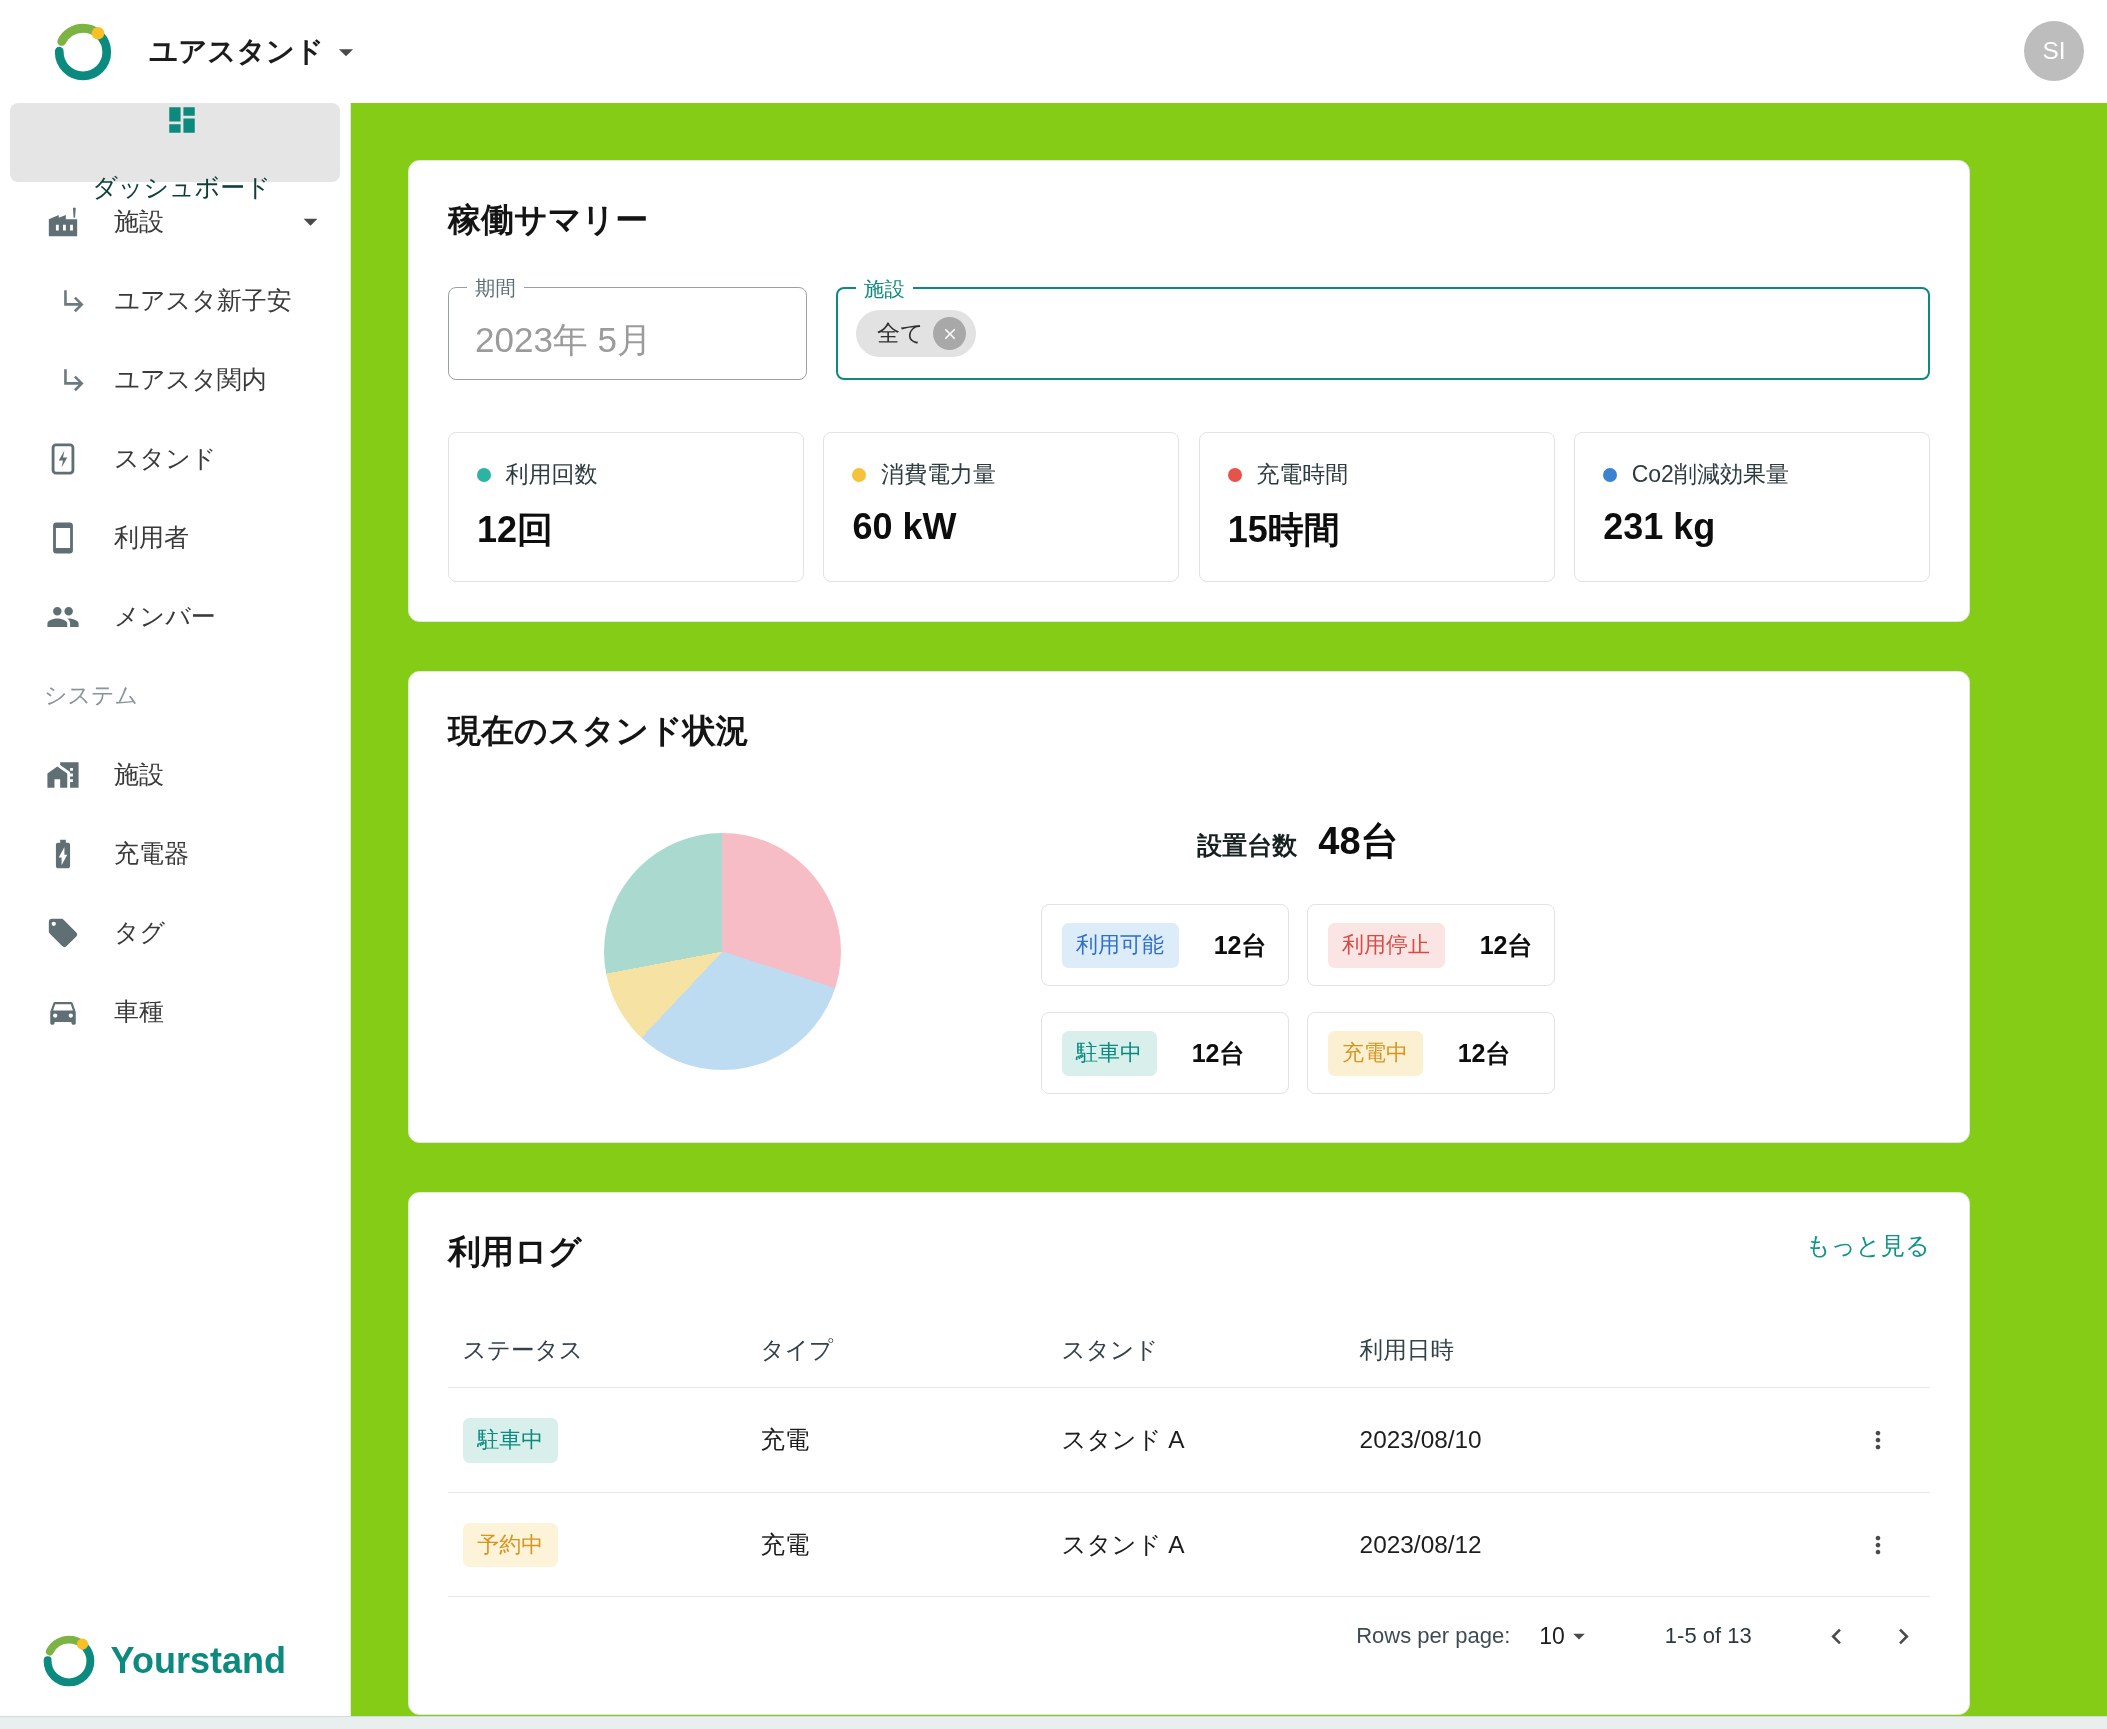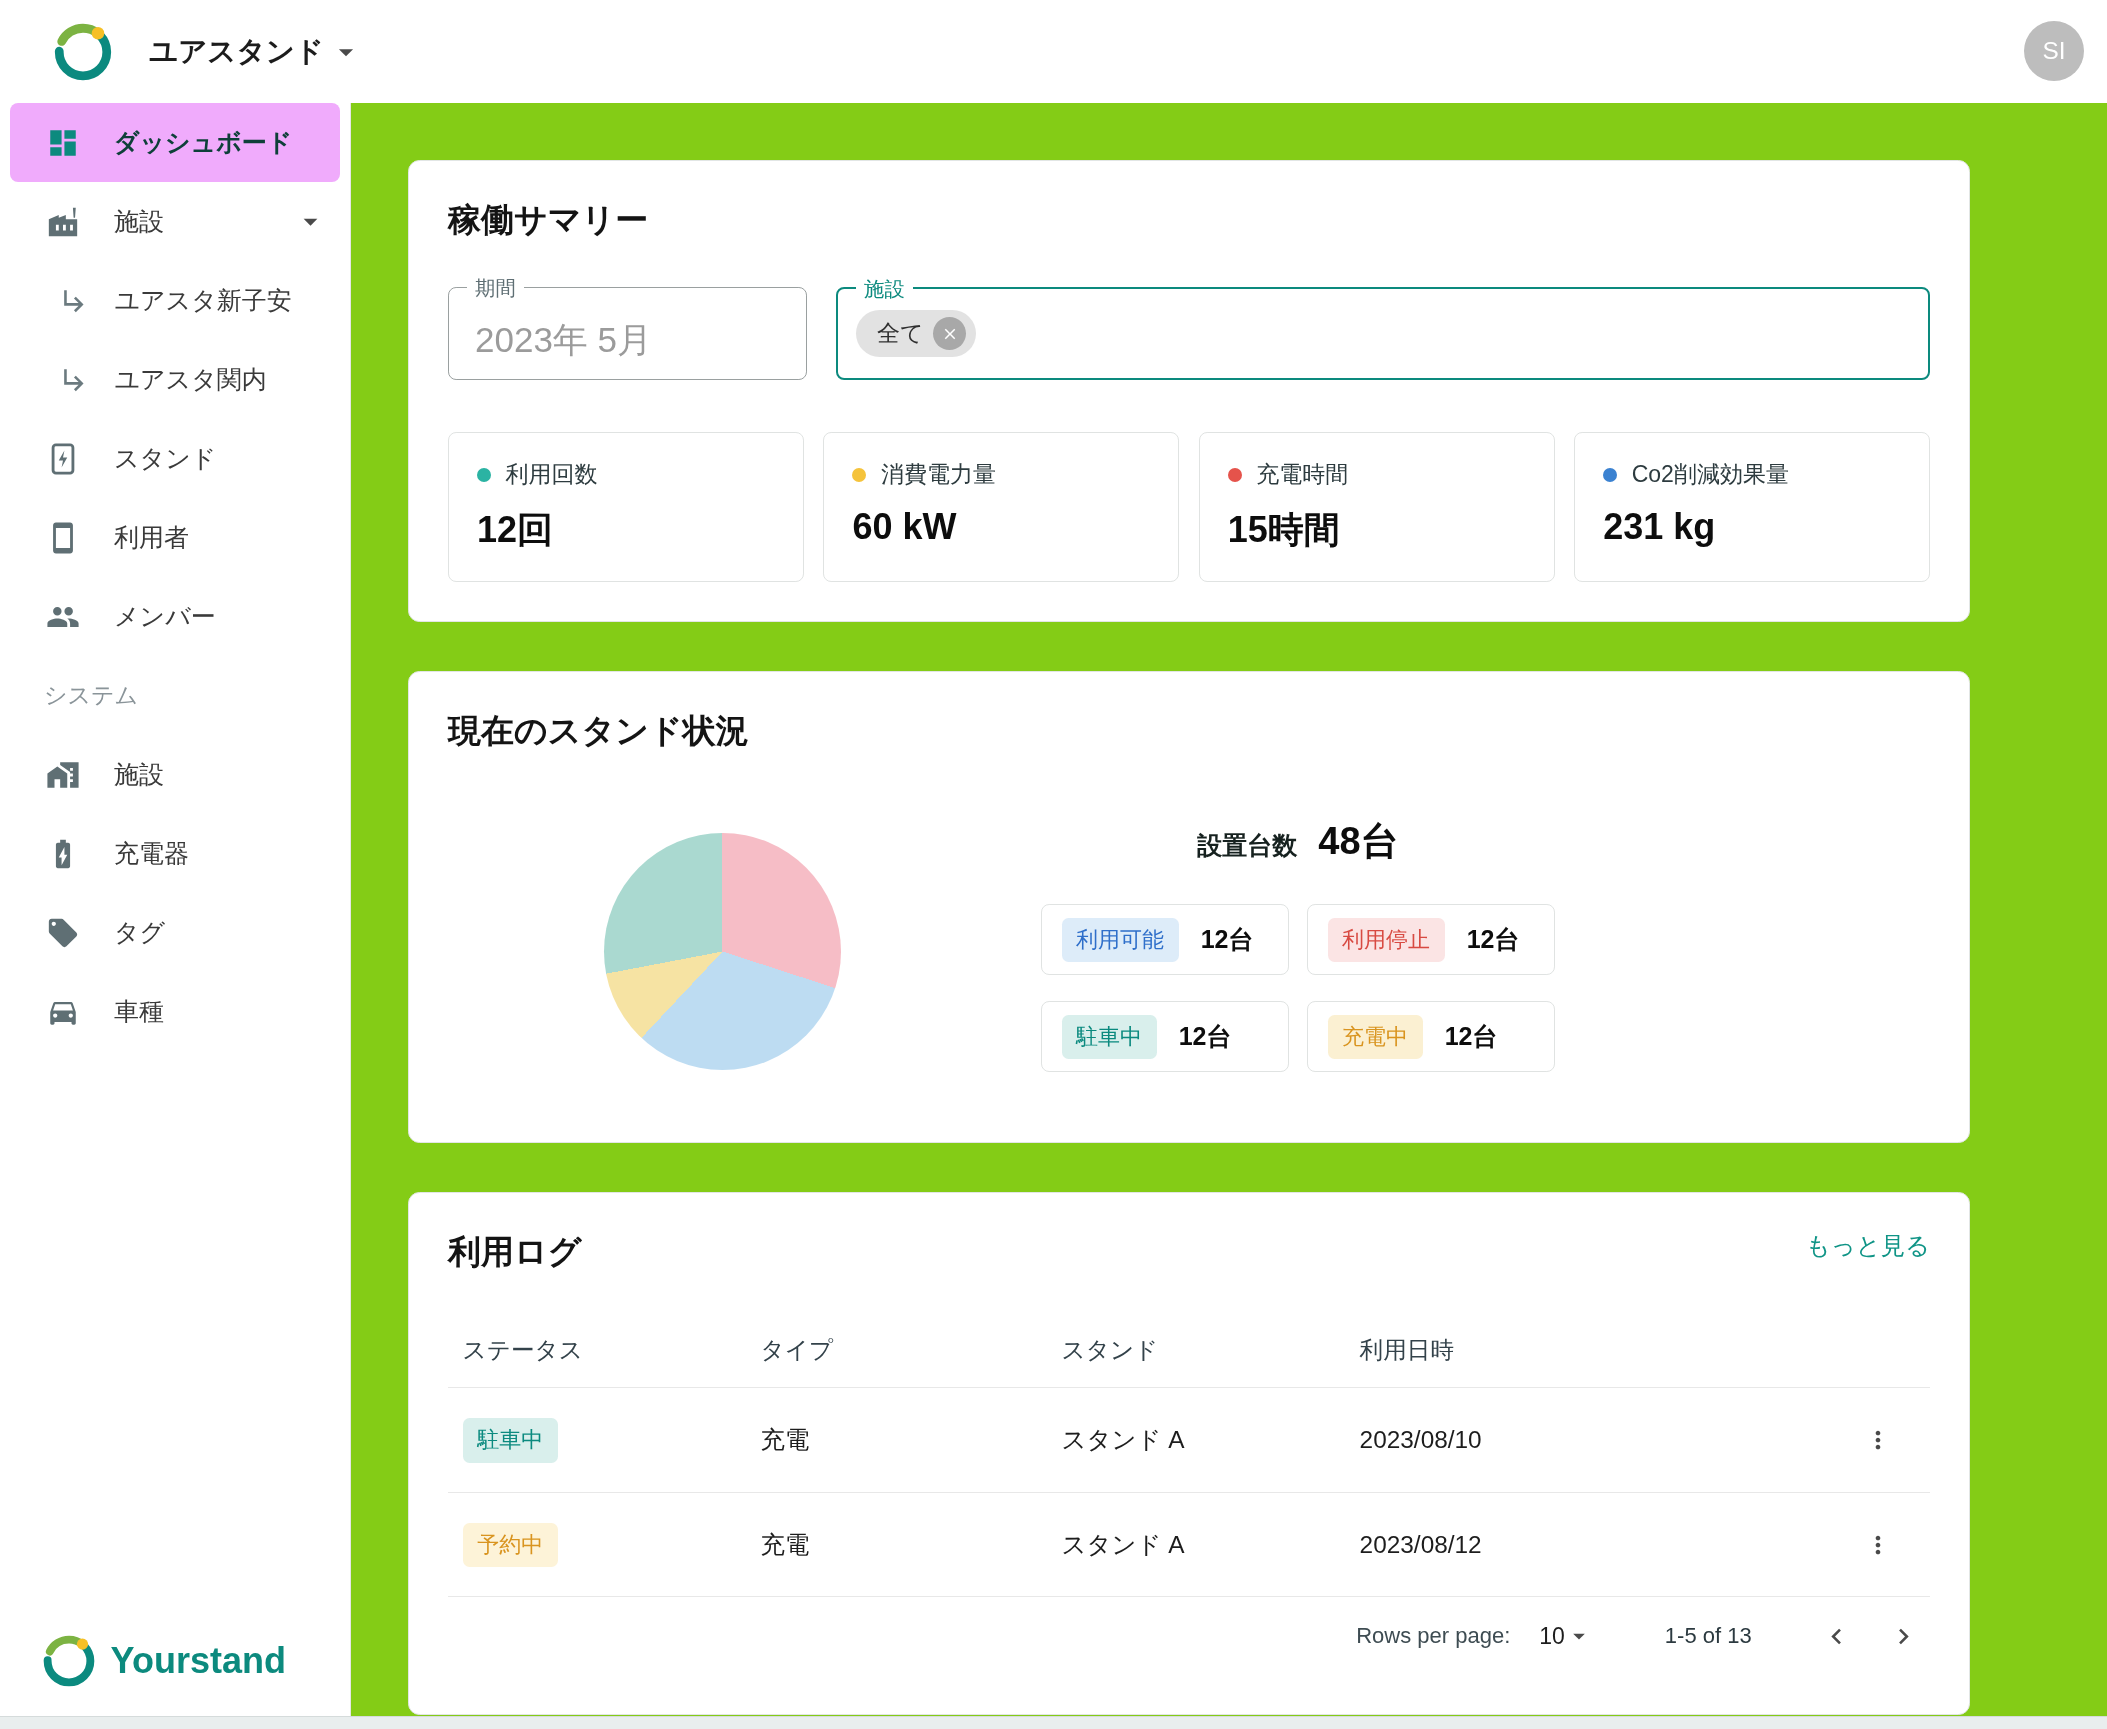--- a/index.html
+++ b/index.html
@@ -14,21 +14,21 @@
   .header { position: absolute; top: 0; left: 12px; width: 100%; height: 103px; background: #fff; display: flex; align-items: center; z-index: 3; }
   .logo-mark { width: 60px; height: 60px; margin-left: 41px; cursor: pointer; }
   .app-title { margin-left: 36px; font-size: 28.5px; font-weight: bold; color: #1c1c1c; cursor: pointer; }
   .title-caret { width: 34px; height: 34px; color: #4a4a4a; margin-left: 4.9px; cursor: pointer; }
   .avatar { position: absolute; right: 36px; top: 21px; width: 60px; height: 60px; border-radius: 50%; background: #bdbdbd; color: #fff; font-size: 24.4px; display: flex; align-items: center; justify-content: center; cursor: pointer; }
 
   
   .sidebar { position: absolute; top: 103px; left: 0; bottom: 13px; width: 351px; background: #fff; border-right: 0.8px solid #e6e6e6; z-index: 2; }
   .side-item { display: flex; align-items: center; height: 79px; padding: 0 23px 0 46px; gap: 34px; font-size: 25px; color: #3a3a3a; cursor: pointer; }
   .side-item .m-icon { width: 34px; height: 34px; flex: none; color: #5f6f74; }
-  .side-item.active { background: #f0abfc; border-radius: 8.1px; margin: 0 9.8px; padding-left: 36px; color: #0e4039; font-weight: bold; }
+  .side-item.active { background: #e5e5e5; border-radius: 8.1px; margin: 0 9.8px; padding-left: 36px; color: #0e4039; font-weight: normal; flex-direction: column; }
   .side-item.active .m-icon { color: #0c8a7e; }
   .side-item .caret-down { margin-left: auto; width: 33px; height: 33px; color: #4a4a4a; }
   .side-item.sub { padding-left: 59px; gap: 24.4px; }
   .side-item.sub .m-icon { width: 31px; height: 31px; color: #6b7a7f; }
   .section-label { height: 79px; display: flex; align-items: center; padding-left: 44px; font-size: 23px; color: #8a9499; }
   .brand { position: absolute; left: 42px; bottom: 28px; display: flex; align-items: center; gap: 14.6px; }
   .brand svg { width: 54px; height: 54px; }
   .brand-text { font-size: 36px; font-weight: bold; color: #0c8a7e; }
 
   
@@ -55,21 +55,21 @@
   .stat-value { margin-top: 16.3px; font-size: 36px; font-weight: bold; color: #0d0d0d; }
 
   
   .status-body { display: flex; margin-top: 33px; }
   .pie { width: 237px; height: 237px; border-radius: 50%; margin: 46px 0 33px 156px; flex: none; }
   .status-right { margin-left: 200px; width: 514px; padding-top: 29px; }
   .total-row { display: flex; justify-content: center; align-items: baseline; gap: 21px; }
   .total-label { font-size: 25px; font-weight: bold; color: #16211f; }
   .total-value { font-size: 38px; font-weight: bold; color: #0d0d0d; }
   .chip-grid { margin-top: 37px; display: grid; grid-template-columns: 1fr 1fr; gap: 26px 18px; }
-  .chip-box { border: 0.8px solid #e0e3e2; border-radius: 8.1px; height: 71px; display: flex; align-items: center; gap: 22px; padding: 0 19.5px; }
+  .chip-box { border: 0.8px solid #e0e3e2; border-radius: 8.1px; height: 82px; display: flex; align-items: center; gap: 35px; padding: 0 19.5px; }
   .badge { display: inline-block; border-radius: 6.5px; padding: 7.3px 14.6px; font-size: 22px; white-space: nowrap; }
   .box-value { font-size: 25px; font-weight: bold; color: #0d0d0d; }
 
   
   .log-header { display: flex; justify-content: space-between; }
   .more-link { font-size: 24.4px; color: #0f9486; text-decoration: none; cursor: pointer; }
   .table { margin-top: 37px; }
   .t-head, .t-row { display: grid; grid-template-columns: 298px 301px 298px 1fr 75px; align-items: center; padding: 0 14.6px; }
   .t-head { height: 75px; font-size: 23.6px; color: #33424a; }
   .t-row { height: 105px; border-top: 0.8px solid #e8e8e8; font-size: 24.4px; color: #1d1d1d; cursor: pointer; }

